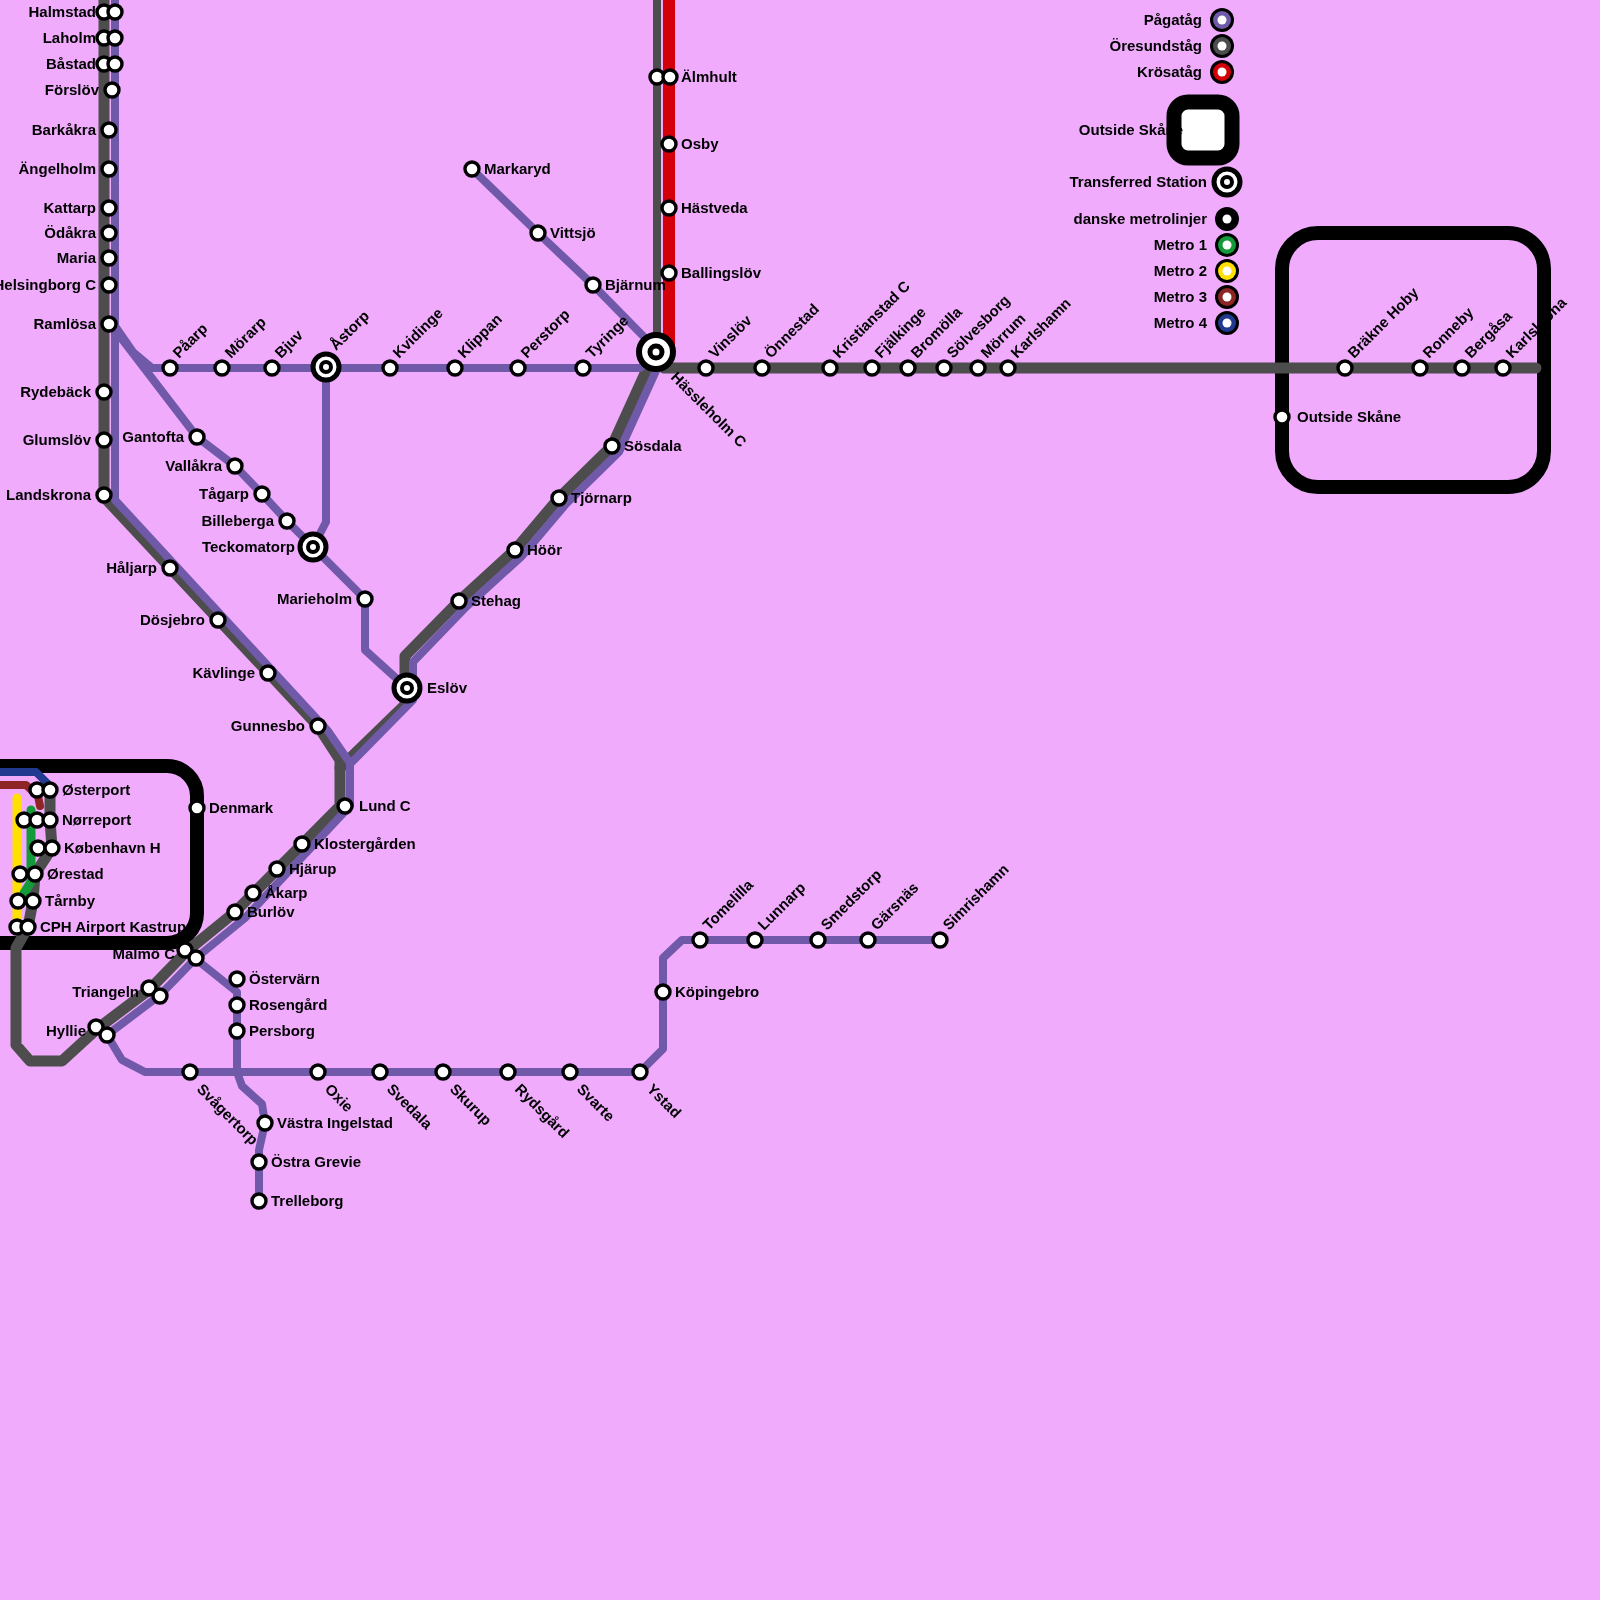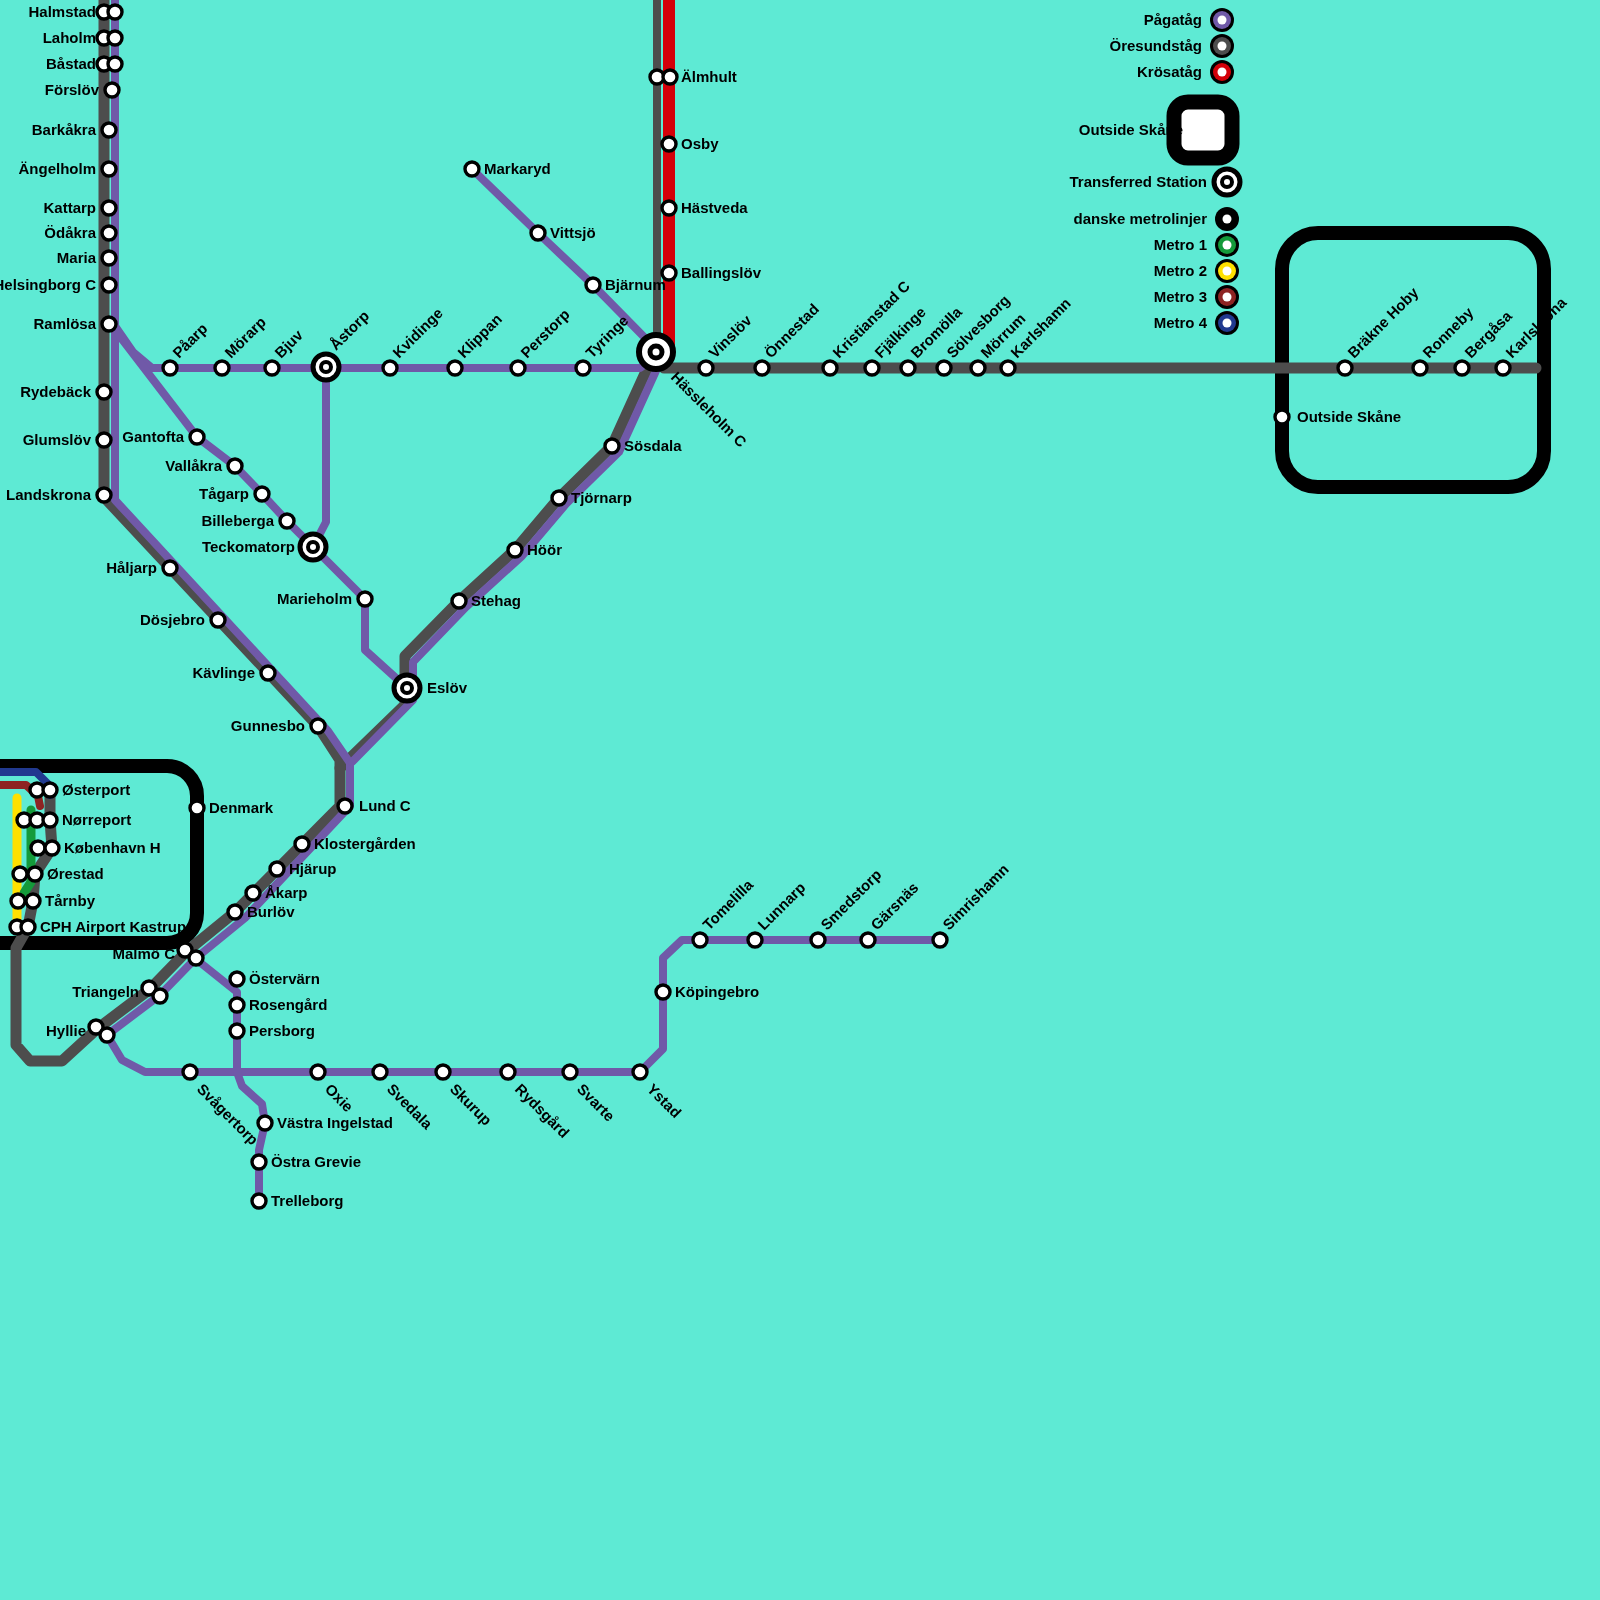--- a/index.html
+++ b/index.html
@@ -1,16 +1,16 @@
 <!DOCTYPE html>
 <html><head>
 <meta charset="utf-8">
 <style>
   html,body{margin:0;padding:0;background:#ffffff;}
-  .stage{position:relative;width:1600px;height:1600px;background:#5eead4;overflow:hidden;}
+  .stage{position:relative;width:1600px;height:1600px;background:#f0abfc;overflow:hidden;}
   svg text{font-family:"Liberation Sans","DejaVu Sans",sans-serif;font-weight:700;font-size:15px;fill:#000;}
 </style>
 </head>
 <body>
 
 <div class="stage">
   <svg id="map" width="1600" height="1600" viewBox="0 0 1600 1600" xmlns="http://www.w3.org/2000/svg">
     <g id="layer-boxes">
         <rect x="1282" y="233" width="262" height="254" rx="36" ry="36" fill="none" stroke="#000000" stroke-width="14"></rect>
         <rect x="-60" y="766" width="257" height="177" rx="30" ry="30" fill="none" stroke="#000000" stroke-width="14"></rect>

